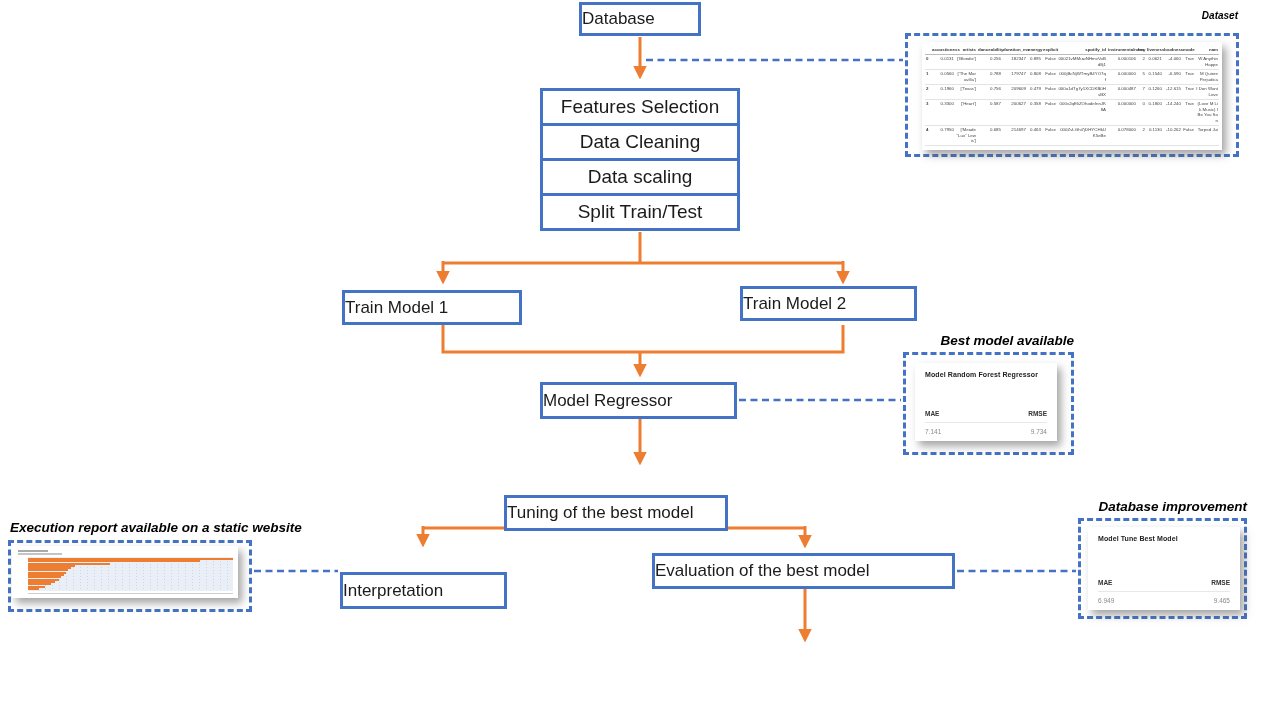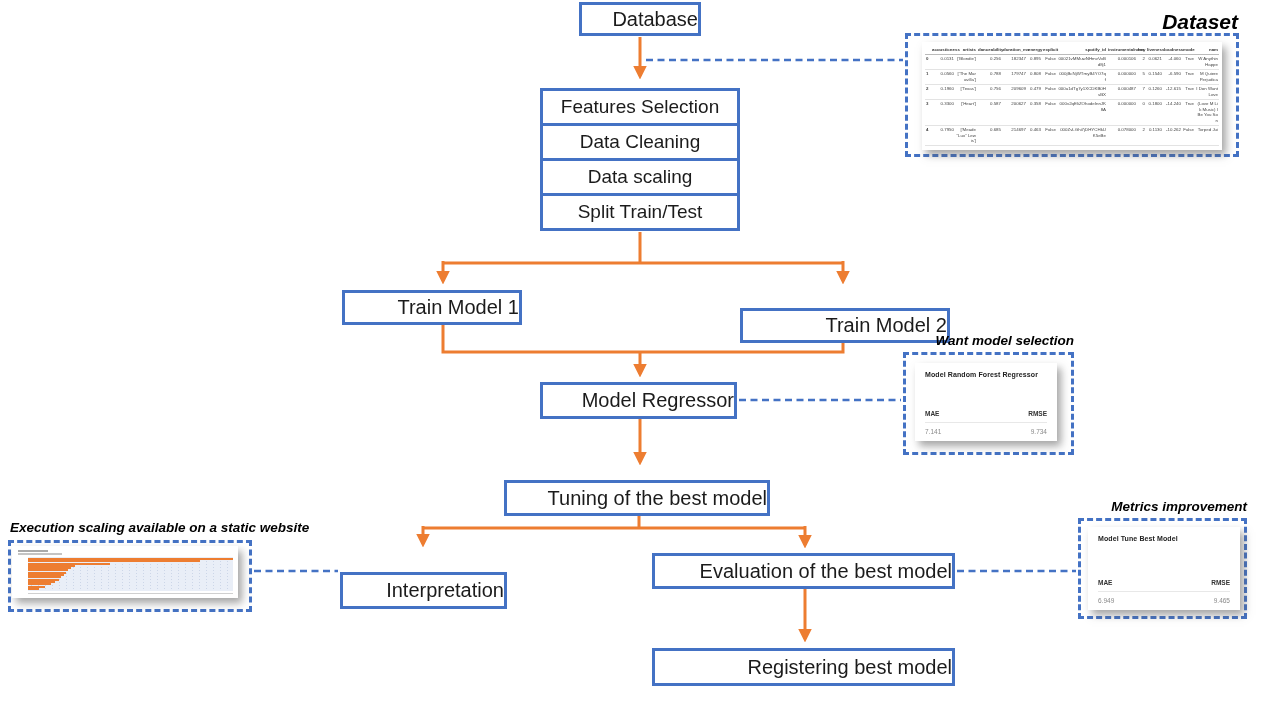--- a/index.html
+++ b/index.html
@@ -6,22 +6,22 @@
     --blue:#4472C4;
     --orange:#ED7D31;
   }
   *{box-sizing:border-box;margin:0;padding:0;}
   body{font-family:"Liberation Sans",sans-serif;background:#fff;}
   #stage{position:relative;width:1280px;height:720px;background:#fff;overflow:hidden;}
 
   
   .fbox{
     position:absolute;background:#fff;border:3px solid var(--blue);
-    display:flex;align-items:center;justify-content:flex-end;
-    font-size:20px;color:#1b1b1b;white-space:nowrap;
+    display:flex;align-items:center;justify-content:flex-start;
+    font-size:17px;color:#1b1b1b;white-space:nowrap;
   }
   .pipe-row{
     height:38px;background:#fff;border:3px solid var(--blue);
     display:flex;align-items:center;justify-content:center;
     font-size:19px;color:#1b1b1b;white-space:nowrap;
   }
   .pipe-row + .pipe-row{margin-top:-3px;text-align:center;}
 
   
   .dpanel{position:absolute;border:3px dashed var(--blue);}
@@ -113,45 +113,42 @@
       </div>
     <div class="pipe-row">
         <span>Split Train/Test</span>
       </div>
   </div>
 
   <div class="fbox" style="left:342px;top:290px;width:180px;height:35px">
       <span>Train Model 1</span>
     </div>
 
-  <div class="fbox" style="left:740px;top:308px;width:210px;height:35px">
+  <div class="fbox" style="left:740px;top:286px;width:177px;height:35px">
       <span>Train Model 2</span>
     </div>
 
   <div class="fbox" style="left:540px;top:382px;width:197px;height:37px">
       <span>Model Regressor</span>
     </div>
 
-  <div class="fbox" style="left:504px;top:480px;width:266px;height:36px">
+  <div class="fbox" style="left:504px;top:495px;width:224px;height:36px">
       <span>Tuning of the best model</span>
     </div>
 
   <div class="fbox" style="left:340px;top:572px;width:167px;height:37px">
       <span>Interpretation</span>
     </div>
 
   <div class="fbox" style="left:652px;top:553px;width:303px;height:36px">
       <span>Evaluation of the best model</span>
     </div>
 
-  <div class="fbox" style="left:652px;top:648px;width:303px;height:38px">
-      <span>Registering best model</span>
-    </div>
-
-  <div class="plabel right" style="left:1050px;top:10px;width:188px;font-size:21px">Dataset</div>
+
+  <div class="plabel right" style="left:1050px;top:10px;width:188px;font-size:10px">Dataset</div>
   <div class="dpanel" style="left:905px;top:33px;width:334px;height:124px"></div>
   <div class="card" id="dataset-card" style="left:922px;top:42px;width:300px;height:108px">
     <div class="tgrid">
         <div class="th"></div>
         <div class="th">acousticness</div>
         <div class="th">artists</div>
         <div class="th">danceability</div>
         <div class="th">duration_ms</div>
         <div class="th">energy</div>
         <div class="th">explicit</div>
@@ -230,49 +227,49 @@
         <div class="td">000ZvLGhi7jDHYCHkUK5eBe</div>
         <div class="td">0.078000</div>
         <div class="td">2</div>
         <div class="td">0.1130</div>
         <div class="td">-10.262</div>
         <div class="td">False</div>
         <div class="td">Torped Jui</div>
       </div>
   </div>
 
-  <div class="plabel right" style="left:920px;top:333px;width:154px">Want model selection</div>
+  <div class="plabel right" style="left:920px;top:333px;width:154px">Best model available</div>
   <div class="dpanel" style="left:903px;top:352px;width:171px;height:103px"></div>
   <div class="card mcard" style="left:915px;top:363px;width:142px;height:78px">
     <div class="mtitle">Model Random Forest Regressor</div>
     <div class="mrow mlabels">
       <span>MAE</span>
       <span>RMSE</span>
     </div>
     <div class="mrow mvalues">
       <span>7.141</span>
       <span>9.734</span>
     </div>
   </div>
 
-  <div class="plabel right" style="left:1092px;top:499px;width:155px">Metrics improvement</div>
+  <div class="plabel right" style="left:1092px;top:499px;width:155px">Database improvement</div>
   <div class="dpanel" style="left:1078px;top:518px;width:169px;height:101px"></div>
   <div class="card mcard" style="left:1088px;top:527px;width:152px;height:83px">
     <div class="mtitle">Model Tune Best Model</div>
     <div class="mrow mlabels">
       <span>MAE</span>
       <span>RMSE</span>
     </div>
     <div class="mrow mvalues">
       <span>6.949</span>
       <span>9.465</span>
     </div>
   </div>
 
-  <div class="plabel" style="left:10px;top:520px;width:330px">Execution scaling available on a static website</div>
+  <div class="plabel" style="left:10px;top:520px;width:330px">Execution report available on a static website</div>
   <div class="dpanel" style="left:8px;top:540px;width:244px;height:72px"></div>
   <div class="card" id="report-card" style="left:12px;top:546px;width:226px;height:52px">
     <div class="rline" style="width:30px"></div>
     <div class="rline l2"></div>
     <div class="rplot">
         <div class="rrow">
           <div class="rbar" style="width: 100%;"></div>
         </div>
         <div class="rrow">
           <div class="rbar" style="width: 84%;"></div>

